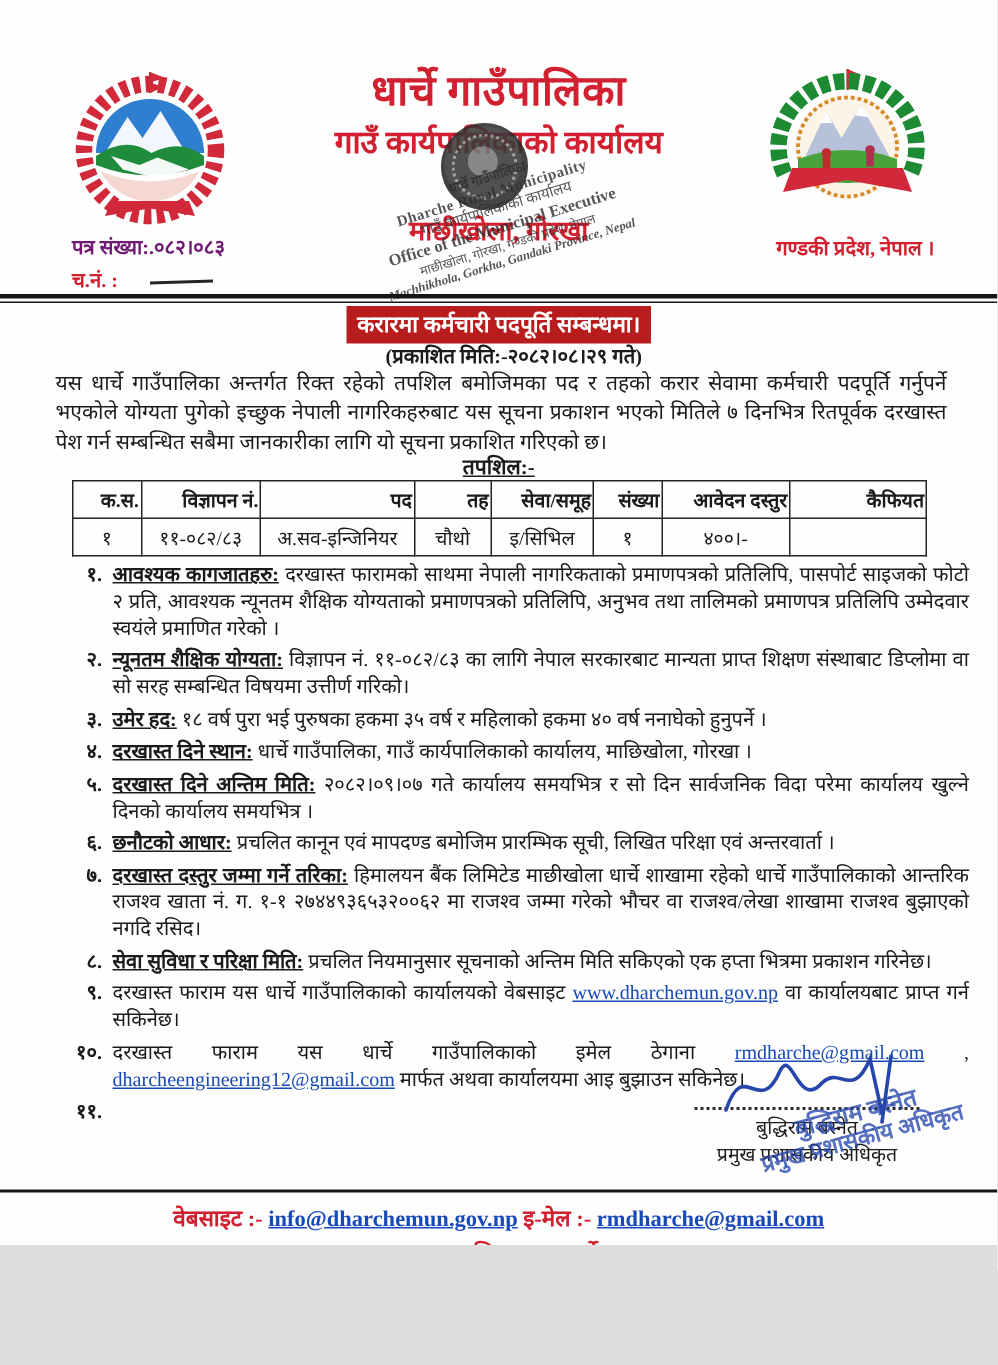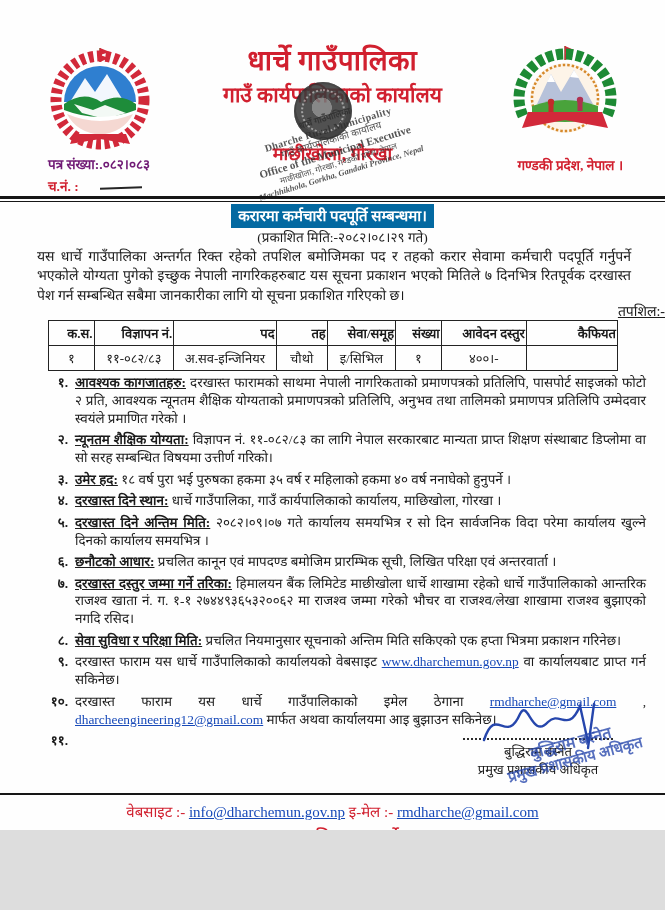--- a/index.html
+++ b/index.html
@@ -34,28 +34,28 @@
   .stamp .s3{font-size:10px;}
   .stamp .s4{font-size:11px;font-weight:bold;}
   .stamp .s5{font-size:8.5px;}
   .stamp .s6{font-size:8.5px;font-weight:bold;font-style:italic;}
 
   .rule-double{position:absolute;left:0;top:196px;width:665px;height:2px;
                border-top:3px solid #161616;border-bottom:1.5px solid #161616;}
 
   
   .title-wrap{position:absolute;left:0;right:0;top:204px;text-align:center;}
-  .title-box{display:inline-block;background:#0369a1;color:#fff;font-weight:bold;
+  .title-box{display:inline-block;background:#b91c1c;color:#fff;font-weight:bold;
              font-size:15px;padding:1px 7px 3px;}
   .pub-date{position:absolute;left:0;right:0;top:228px;text-align:center;
-            font-size:13.5px;font-weight:normal;margin-left:20px;}
+            font-size:13.5px;font-weight:bold;margin-left:20px;}
   .body-para{position:absolute;left:37px;top:247px;width:594px;font-size:14px;
              line-height:1.38;text-align:justify;}
-  .tapasil{position:absolute;left:0;right:0;top:301px;text-align:right;
-           font-size:14px;font-weight:normal;text-decoration:underline;}
+  .tapasil{position:absolute;left:0;right:0;top:301px;text-align:center;
+           font-size:14px;font-weight:bold;text-decoration:underline;}
 
   
   table.vac{position:absolute;left:48px;top:320px;width:570px;border-collapse:collapse;
             font-size:13px;table-layout:fixed;}
   table.vac th,table.vac td{border:1.6px solid #232323;text-align:center;padding:2px 1px;
             height:20px;overflow:hidden;white-space:nowrap;}
   table.vac th{font-weight:bold;text-align:right;}
 
   
   .items{position:absolute;left:42px;top:374px;width:604px;font-size:13.4px;line-height:1.34;}
@@ -71,21 +71,21 @@
   .sig-dots{margin:30px auto 0;width:150px;border-bottom:2.5px dotted #2c2c2c;}
   .sig-name{font-size:13px;margin-top:2px;}
   .sig-title{font-size:13px;}
   .cao-stamp{position:absolute;left:40px;top:26px;width:230px;transform:rotate(-15deg);
              color:rgba(38,70,172,.78);font-weight:bold;text-align:center;line-height:1.15;
              pointer-events:none;}
   .cao-stamp .l1{font-size:16px;}
   .cao-stamp .l2{font-size:15px;}
 
   .rule-bottom{position:absolute;left:0;top:793px;width:665px;border-top:2.5px solid #161616;}
-  .foot-line{position:absolute;left:0;right:0;top:801px;text-align:center;font-size:15px;font-weight:normal;}
+  .foot-line{position:absolute;left:0;right:0;top:801px;text-align:center;font-size:15px;font-weight:bold;}
   .foot-line .lbl{color:#d1202f;}
   .foot-line .lnk{color:#1749b8;}
   .tagline{position:absolute;left:0;right:0;top:825px;text-align:center;font-size:14px;
            font-weight:bold;color:#d1202f;}
 </style>
 </head>
 <body>
 
 <div class="page">
 

